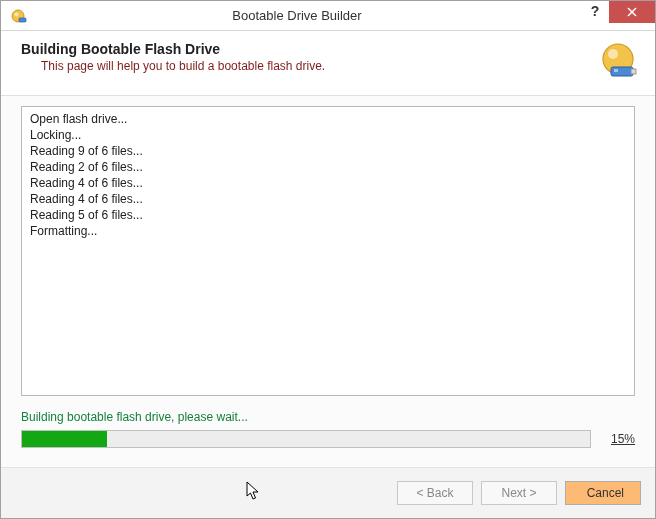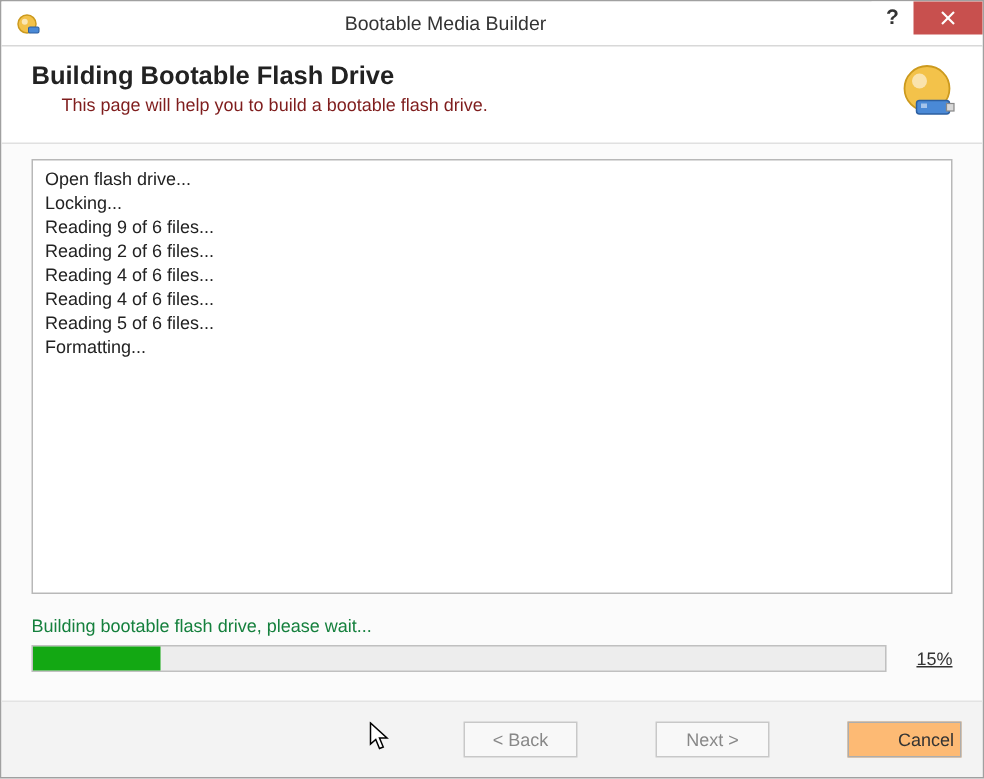--- a/index.html
+++ b/index.html
@@ -80,21 +80,21 @@
     display: flex;
     align-items: flex-start;
     border-bottom: 1px solid #e0e0e0;
     background: #fff;
   }
   .header-text {
     flex: 1;
   }
   .header-title {
     font-weight: bold;
-    font-size: 17px;
+    font-size: 14px;
     color: #222;
     margin-bottom: 2px;
   }
   .header-subtitle {
     font-size: 12px;
     color: #7f1d1d;
     padding-left: 20px;
   }
   .header-icon {
     width: 42px;
@@ -162,25 +162,24 @@
     padding: 0 14px;
     gap: 8px;
   }
   .wiz-btn {
     min-width: 76px;
     height: 24px;
     border: 1px solid #c8c8c8;
     background: #f8f8f8;
     color: #888;
     font-size: 12px;
-    padding: 0 4px;
+    padding: 0 16px;
     cursor: default;
     text-align: center;
     line-height: 22px;
-    margin-left: 44px;
   }
   .wiz-btn.enabled {
     color: #333;
     background: #fdba74;
     border-color: #adadad;
     text-align: right;
   }
   
   .cursor {
     position: absolute;
@@ -195,21 +194,21 @@
 <div class="window">
 
   <div class="titlebar">
     <span class="title-icon">
       <svg width="18" height="18" viewBox="0 0 18 18">
         <circle cx="8" cy="9" r="6" fill="#f3c24a" stroke="#cc9a1e" stroke-width="1"></circle>
         <ellipse cx="6.5" cy="7.5" rx="2" ry="2" fill="#fff" opacity="0.6"></ellipse>
         <rect x="9" y="11" width="7" height="4" rx="1" fill="#4a89d6" stroke="#2d5fa0" stroke-width="0.7"></rect>
       </svg>
     </span>
-    <div class="title-text">Bootable Media Builder</div>
+    <div class="title-text">Bootable Drive Builder</div>
     <div class="win-controls">
       <div class="help-btn">?</div>
       <div class="close-btn">
         <svg width="10" height="10" viewBox="0 0 10 10">
           <line x1="1" y1="1" x2="9" y2="9" stroke="#fff" stroke-width="1.4"></line>
           <line x1="9" y1="1" x2="1" y2="9" stroke="#fff" stroke-width="1.4"></line>
         </svg>
       </div>
     </div>
   </div>

